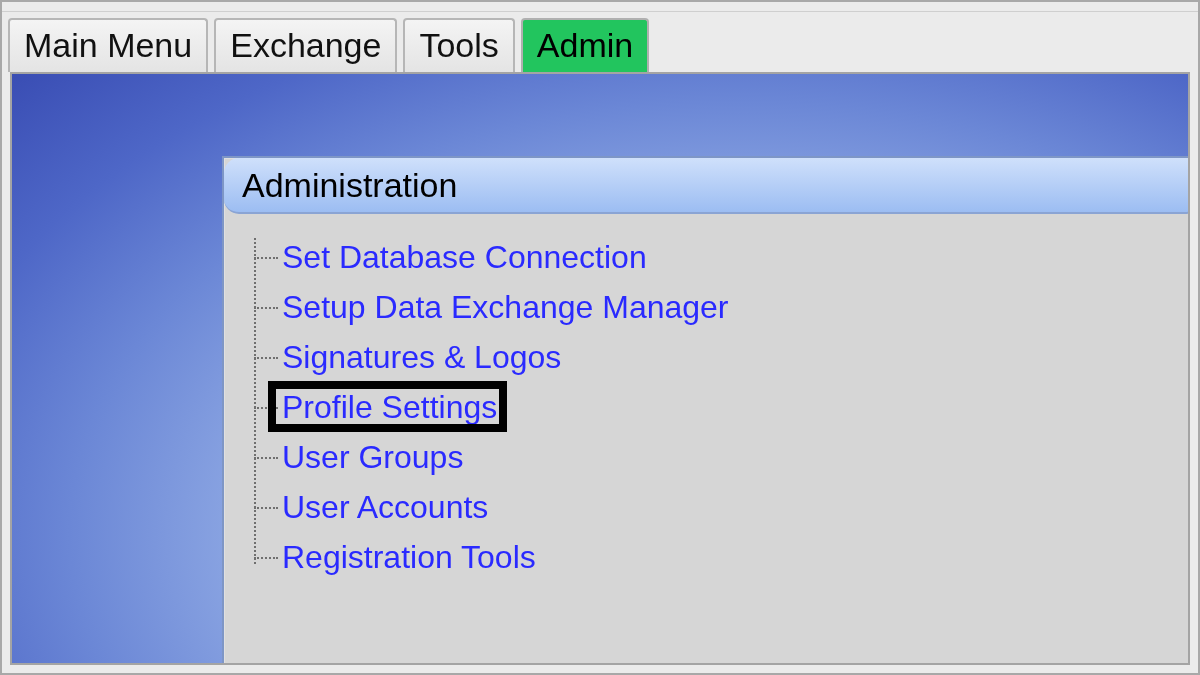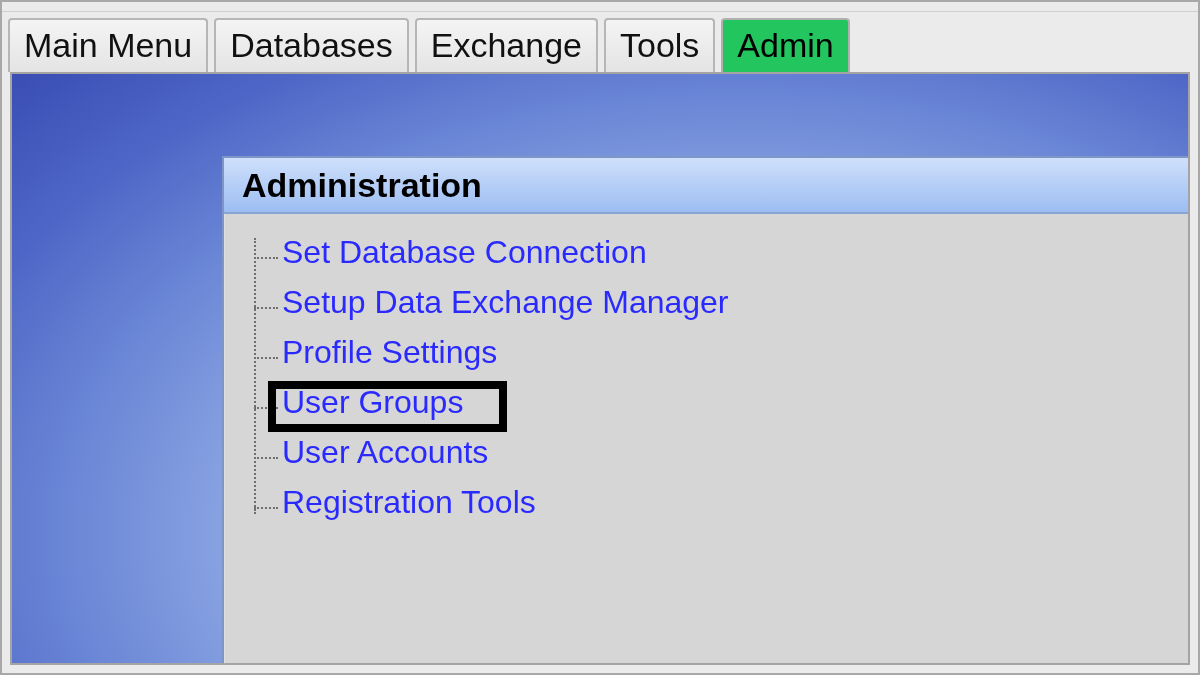--- a/index.html
+++ b/index.html
@@ -81,22 +81,23 @@
     background: #d6d6d6;
     box-shadow: 0 0 0 1px rgba(255,255,255,0.25) inset;
   }
 
   .panel-title {
     height: 56px;
     background: linear-gradient(#cfe0fb, #9cbdf2);
     border-bottom: 2px solid #8aa4d4;
     color: #000;
     font-size: 34px;
-    font-weight: 700;
+    font-weight: 400;
     padding: 8px 18px 0 18px;
+    border-radius: 15px;
   }
 
   .panel-body {
     padding: 18px 12px 12px 12px;
   }
 
   .tree {
     position: relative;
     padding-left: 42px;
   }
@@ -105,20 +106,21 @@
     left: 18px;
     top: 6px;
     bottom: 18px;
     border-left: 2px dotted #6f6f6f;
   }
 
   .tree-row {
     position: relative;
     height: 50px;
     display: flex;
+    align-items: center;
   }
   .tree-branch {
     position: absolute;
     left: -24px;
     top: 50%;
     width: 24px;
     border-top: 2px dotted #6f6f6f;
   }
   .tree-link {
     font-size: 32px;
@@ -137,21 +139,20 @@
 </style>
 </head>
 <body>
 
 <div class="window">
 
   <div class="topbar"></div>
 
   <div class="tabbar">
     <div class="tab"><span>Main Menu</span></div>
-    <div class="tab"><span>Databases</span></div>
     <div class="tab"><span>Exchange</span></div>
     <div class="tab"><span>Tools</span></div>
     <div class="tab active"><span>Admin</span></div>
   </div>
 
   <div class="stage">
 
     <div class="panel">
       <div class="panel-title">
         <span>Administration</span>
@@ -162,20 +163,24 @@
           <div class="tree-trunk"></div>
 
           <div class="tree-row">
             <div class="tree-branch"></div>
             <a class="tree-link">Set Database Connection</a>
           </div>
           <div class="tree-row">
             <div class="tree-branch"></div>
             <a class="tree-link">Setup Data Exchange Manager</a>
           </div>
+          <div class="tree-row">
+            <div class="tree-branch"></div>
+            <a class="tree-link">Signatures &amp; Logos</a>
+          </div>
           <div class="tree-row" id="tree-row-3">
             <div class="tree-branch"></div>
             <a class="tree-link">Profile Settings</a>
           </div>
           <div class="tree-row">
             <div class="tree-branch"></div>
             <a class="tree-link">User Groups</a>
           </div>
           <div class="tree-row">
             <div class="tree-branch"></div>

